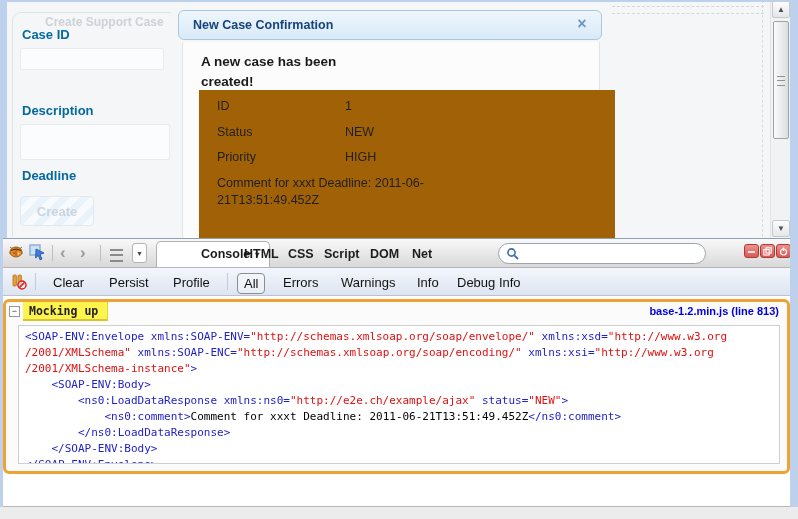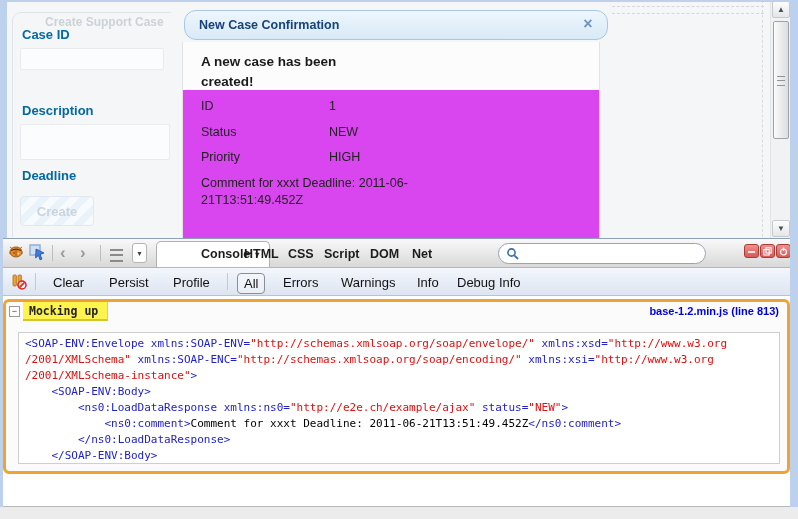--- a/index.html
+++ b/index.html
@@ -36,30 +36,30 @@
           display:flex;align-items:center;justify-content:center;font-size:8px;color:#4a4f55;}
   .sb-thumb{position:absolute;left:2px;top:21px;width:16px;height:118px;
             background:linear-gradient(90deg,#fbfbfb,#dcdddf);border:1px solid #9fa3a8;
             border-radius:2px;box-sizing:border-box;}
   .sb-grip{position:absolute;left:3px;top:54px;width:8px;height:8px;
            border-top:1px solid #8f9499;border-bottom:1px solid #8f9499;}
   .sb-grip:before{content:"";position:absolute;left:0;top:3px;width:8px;height:1px;background:#8f9499;}
 
   
   .dialog-header{position:absolute;left:178px;top:10px;width:424px;height:30px;box-sizing:border-box;
-      background:linear-gradient(#eef6fc,#d8eaf7);border:1px solid #a9c7e1;border-radius:12px;
-      display:flex;align-items:center;margin-left:6px;}
+      background:linear-gradient(#eef6fc,#d8eaf7);border:1px solid #a9c7e1;border-radius:6px;
+      display:flex;align-items:center;}
   .dialog-title{margin-left:14px;font-weight:bold;font-size:12.5px;color:#17427c;}
   .dialog-close{position:absolute;right:10px;top:4px;width:18px;height:18px;cursor:pointer;
       font-weight:bold;font-size:16px;color:#6f94c4;text-align:center;line-height:18px;}
   .dialog-body{position:absolute;left:182px;top:42px;width:418px;height:196px;background:#fcfcfc;
       border-left:1px solid #e3e3e3;border-right:1px solid #e3e3e3;box-sizing:border-box;}
   .dialog-msg{position:absolute;left:18px;top:10px;width:170px;
       font-weight:bold;font-size:13.5px;color:#1a1a1a;line-height:1.45;}
-  .dialog-rows{position:absolute;left:0;top:48px;width:100%;height:148px;background:#d946ef;
+  .dialog-rows{position:absolute;left:16px;top:48px;width:100%;height:148px;background:#a16207;
       padding-top:4px;box-sizing:border-box;}
   .drow{position:relative;display:flex;padding:4px 0 4px 18px;font-size:12.5px;color:#1f1f1f;line-height:1.4;}
   .drow .lbl{width:128px;flex:none;}
   .drow .val{width:256px;}
 
   
   .fb-tabbar{position:absolute;left:0;top:238px;width:798px;height:30px;box-sizing:border-box;
       background:linear-gradient(#f9f9f9,#d8d8d8);border-top:1px solid #8fa1b8;border-bottom:1px solid #b6b6b6;}
   .tb-icon{position:absolute;top:4px;width:18px;height:18px;}
   .tb-sep{position:absolute;top:6px;width:1px;height:16px;background:#bdbdbd;}
@@ -92,21 +92,21 @@
   .fb-console{position:absolute;left:0;top:296px;width:798px;height:211px;background:#fff;}
   .group{position:absolute;left:3px;top:3px;width:787px;height:175px;box-sizing:border-box;
       border:3px solid #f0a232;border-radius:6px;background:#fbfbfb;}
   .collapse-box{position:absolute;left:3px;top:4px;width:11px;height:11px;box-sizing:border-box;
       background:#fff;border:1px solid #999;font-size:9px;line-height:9px;text-align:center;color:#333;cursor:pointer;}
   .group-label{position:absolute;left:17px;top:0;padding:2px 9px 1px 6px;background:#fff34d;
       border-bottom:2px solid #d8c52c;border-right:1px solid #e4d53a;
       font-family:"DejaVu Sans Mono",monospace;font-weight:bold;font-size:11.5px;color:#222;}
   .source-link{position:absolute;right:8px;top:3px;font-size:11px;font-weight:bold;color:#0000dd;cursor:pointer;}
   .xml-box{position:absolute;left:12px;top:23px;right:7px;bottom:7px;box-sizing:border-box;
-      background:#fff;border:1px solid #cfcfcf;padding:3px 6px;overflow:hidden;margin-top:7px;}
+      background:#fff;border:1px solid #cfcfcf;padding:3px 6px;overflow:hidden;}
   .xline{font-family:"DejaVu Sans Mono",monospace;font-size:11px;line-height:16px;white-space:pre;}
 
   .bottom-line{position:absolute;left:0;top:506px;width:798px;height:1px;background:#b8b8b8;}
   .bottom-strip{position:absolute;left:0;top:507px;width:798px;height:12px;background:#ececec;}
 
   svg{display:block;}
 </style>
 </head>
 <body>
 

